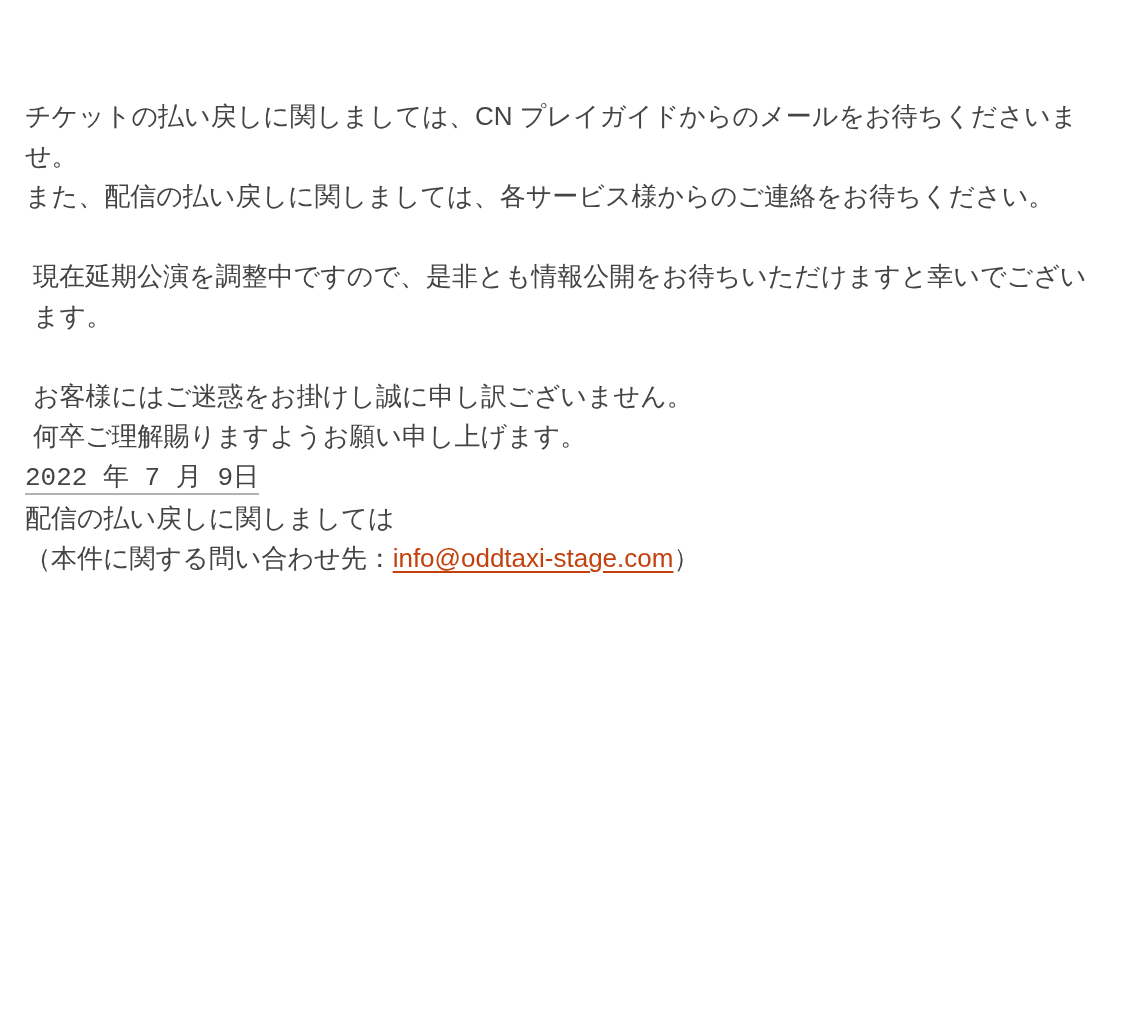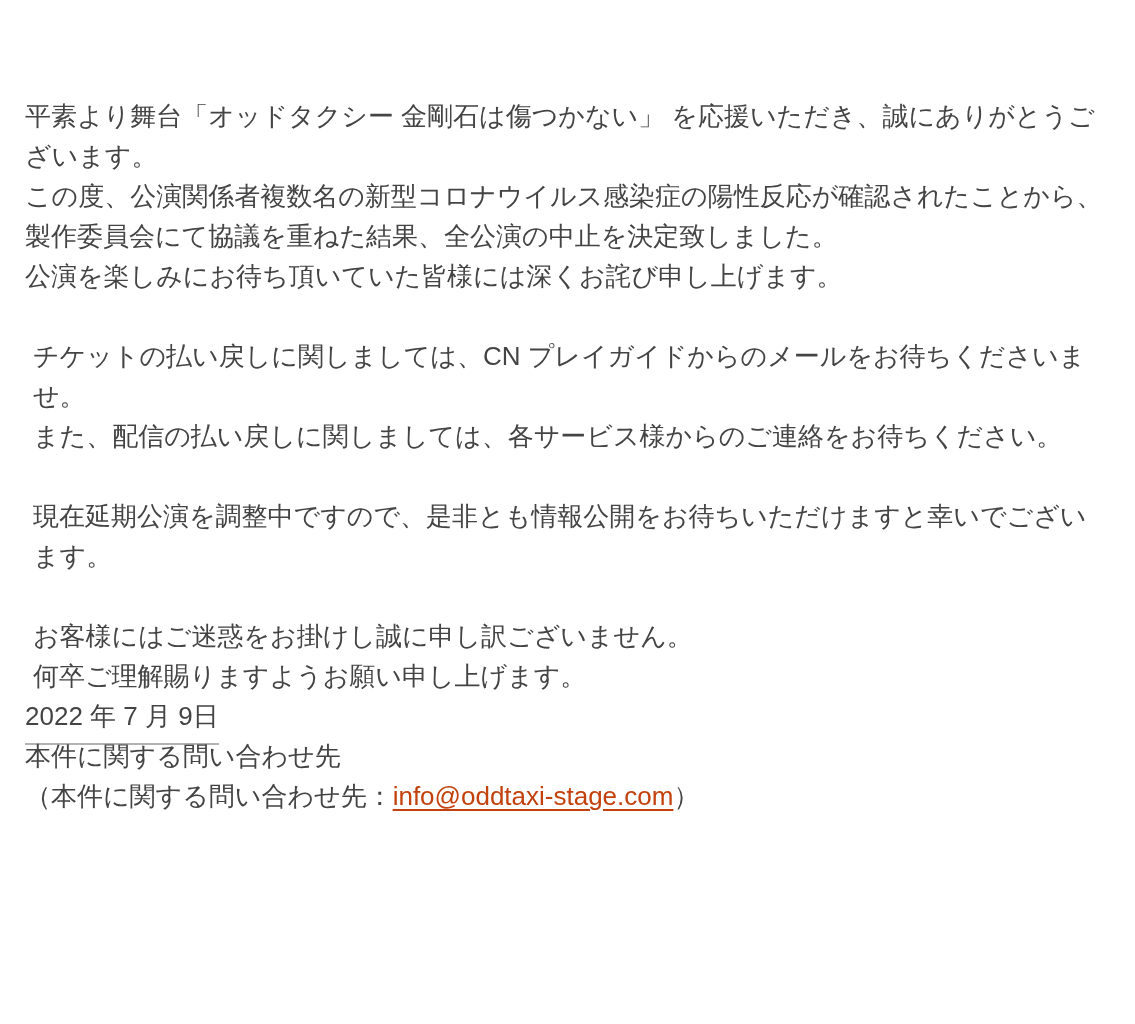--- a/index.html
+++ b/index.html
@@ -36,50 +36,48 @@
     white-space: pre-line;
     overflow-wrap: break-word;
   }
   .para + .para { margin-top: 40px; margin-left: 8px; }
   .date-line { margin-top: 80px; }
   .org-line { margin-top: 0; }
   .contact-line { margin-top: 40px; }
   .date-underline {
     display: inline;
     border-bottom: 2px solid #b3b3b3;
-    padding-bottom: 12px;
+    padding-bottom: 0;
+    font-family: Liberation Mono, monospace;
   }
   a.email-link {
     color: #c2410c;
     text-decoration: underline;
     text-decoration-thickness: 2px;
     text-underline-offset: 4px;
     cursor: pointer;
   }
 </style>
 </head>
 <body>
 
 <div class="page">
 
 
   <div class="content">
 
-    <p class="para">平素より舞台「オッドタクシー 金剛石は傷つかない」 を応援いただき、誠にありがとうございます。
-この度、公演関係者複数名の新型コロナウイルス感染症の陽性反応が確認されたことから、製作委員会にて協議を重ねた結果、全公演の中止を決定致しました。
-公演を楽しみにお待ち頂いていた皆様には深くお詫び申し上げます。</p>
 
     <p class="para">チケットの払い戻しに関しましては、CN プレイガイドからのメールをお待ちくださいませ。
 また、配信の払い戻しに関しましては、各サービス様からのご連絡をお待ちください。</p>
 
     <p class="para">現在延期公演を調整中ですので、是非とも情報公開をお待ちいただけますと幸いでございます。</p>
 
     <p class="para">お客様にはご迷惑をお掛けし誠に申し訳ございません。
 何卒ご理解賜りますようお願い申し上げます。</p>
 
     <p class="date-line"><span class="date-underline">2022 年 7 月 9日</span></p>
 
-    <p class="org-line">本件に関する問い合わせ先</p>
+    <p class="org-line">配信の払い戻しに関しましては</p>
 
     <p class="contact-line"><span>（本件に関する問い合わせ先：</span><a class="email-link" href="#">info@oddtaxi-stage.com</a><span>）</span></p>
 
   </div>
 </div>
 
 </body></html>

